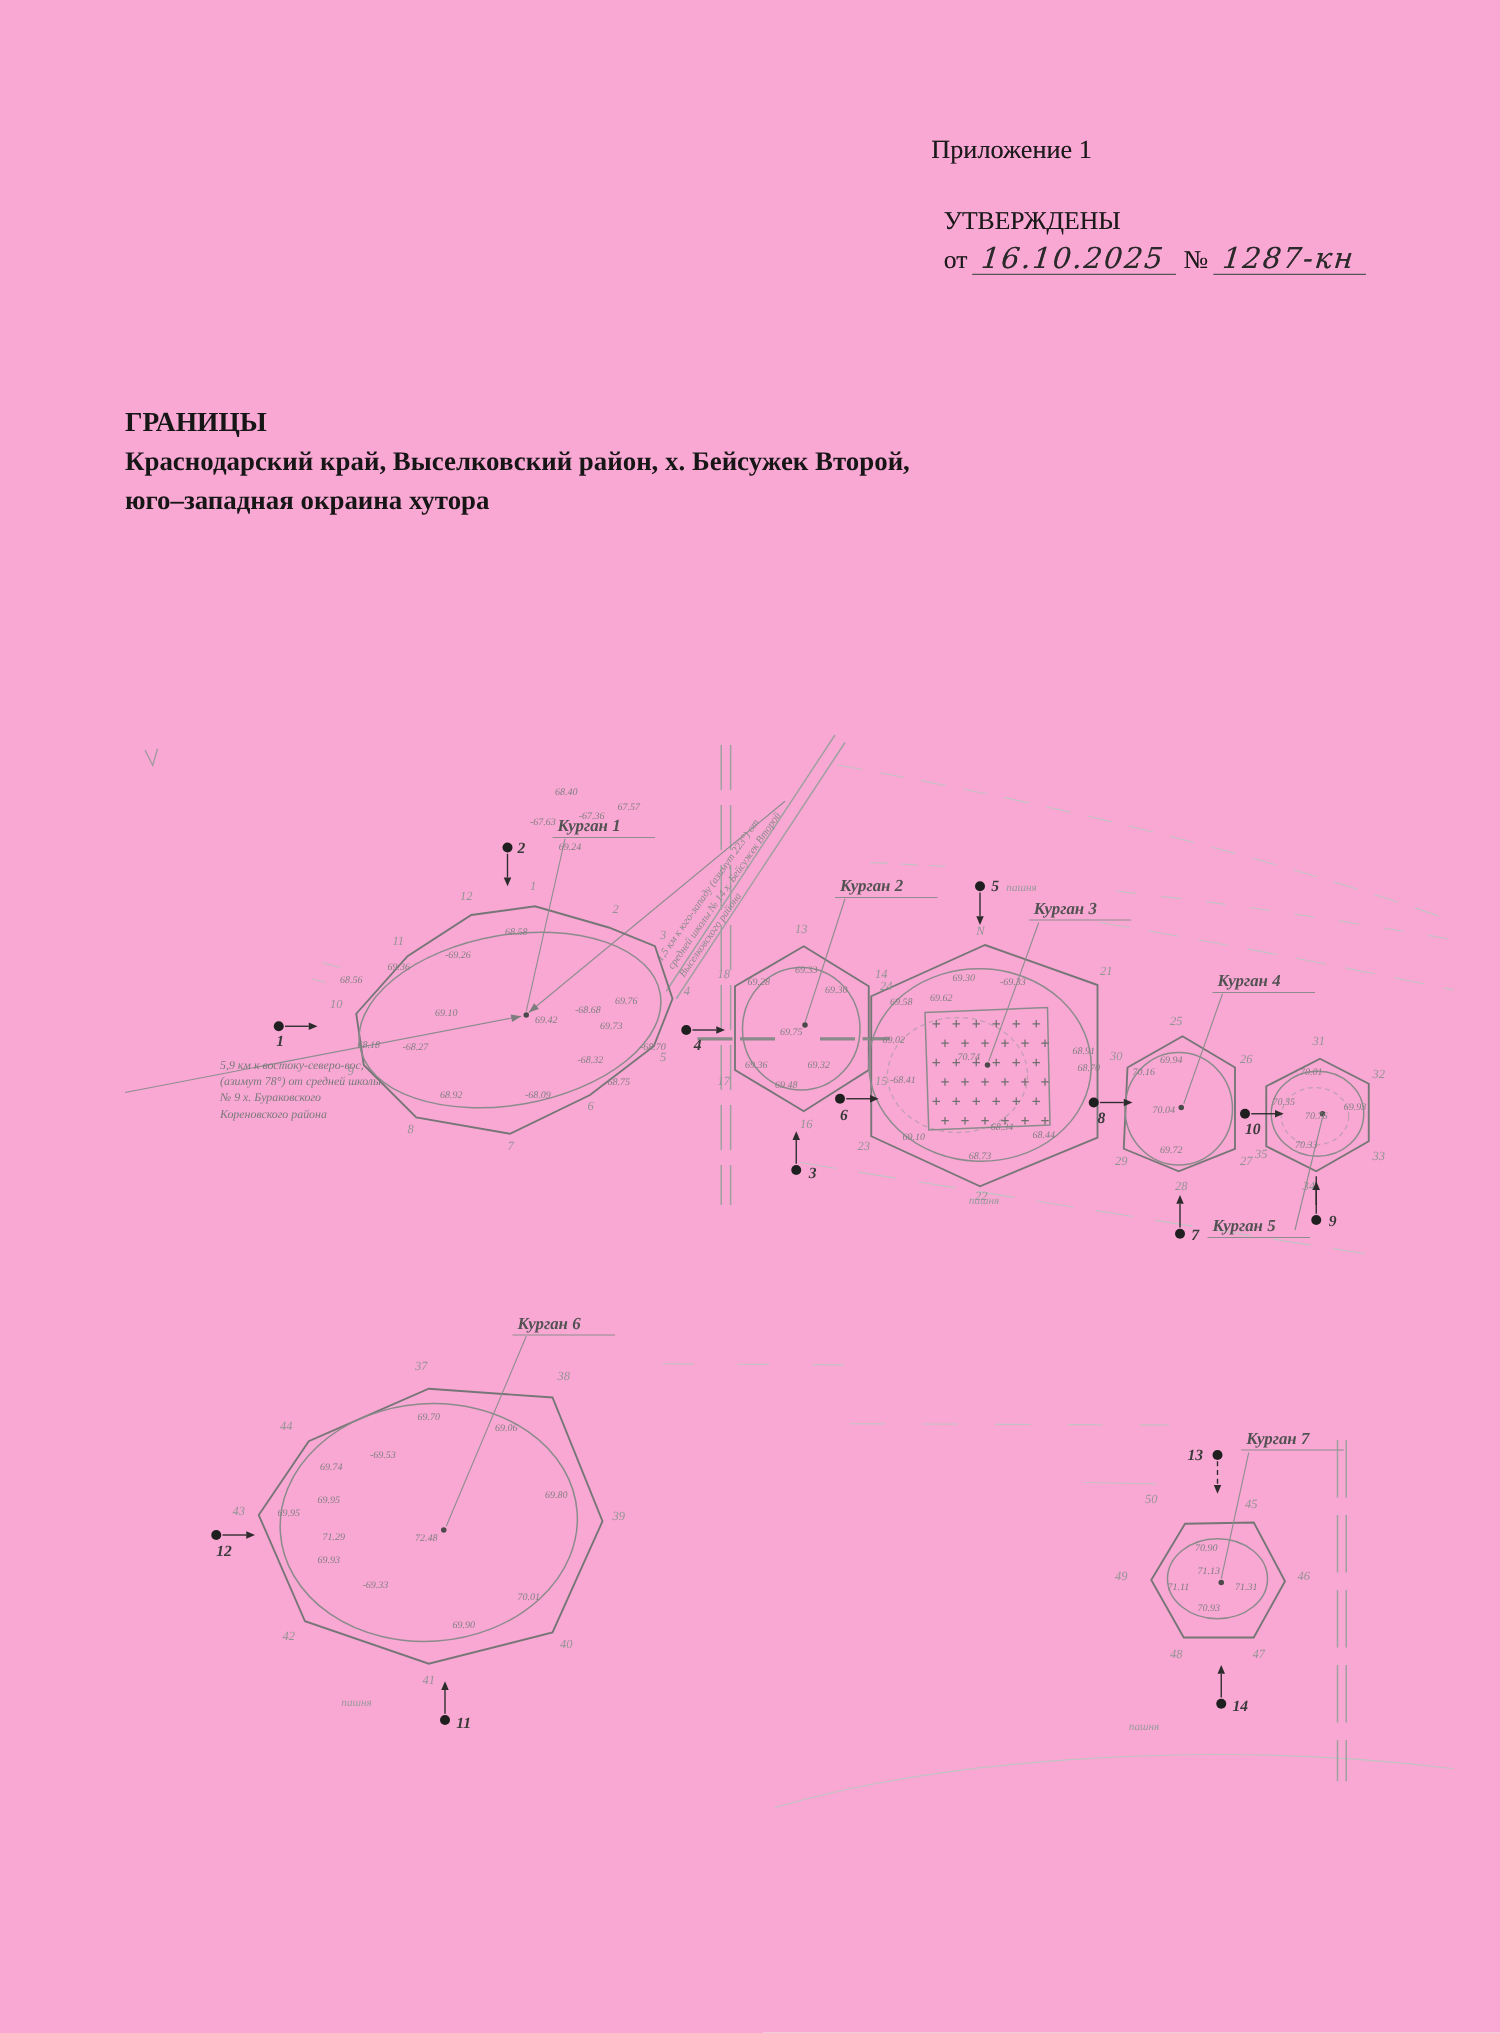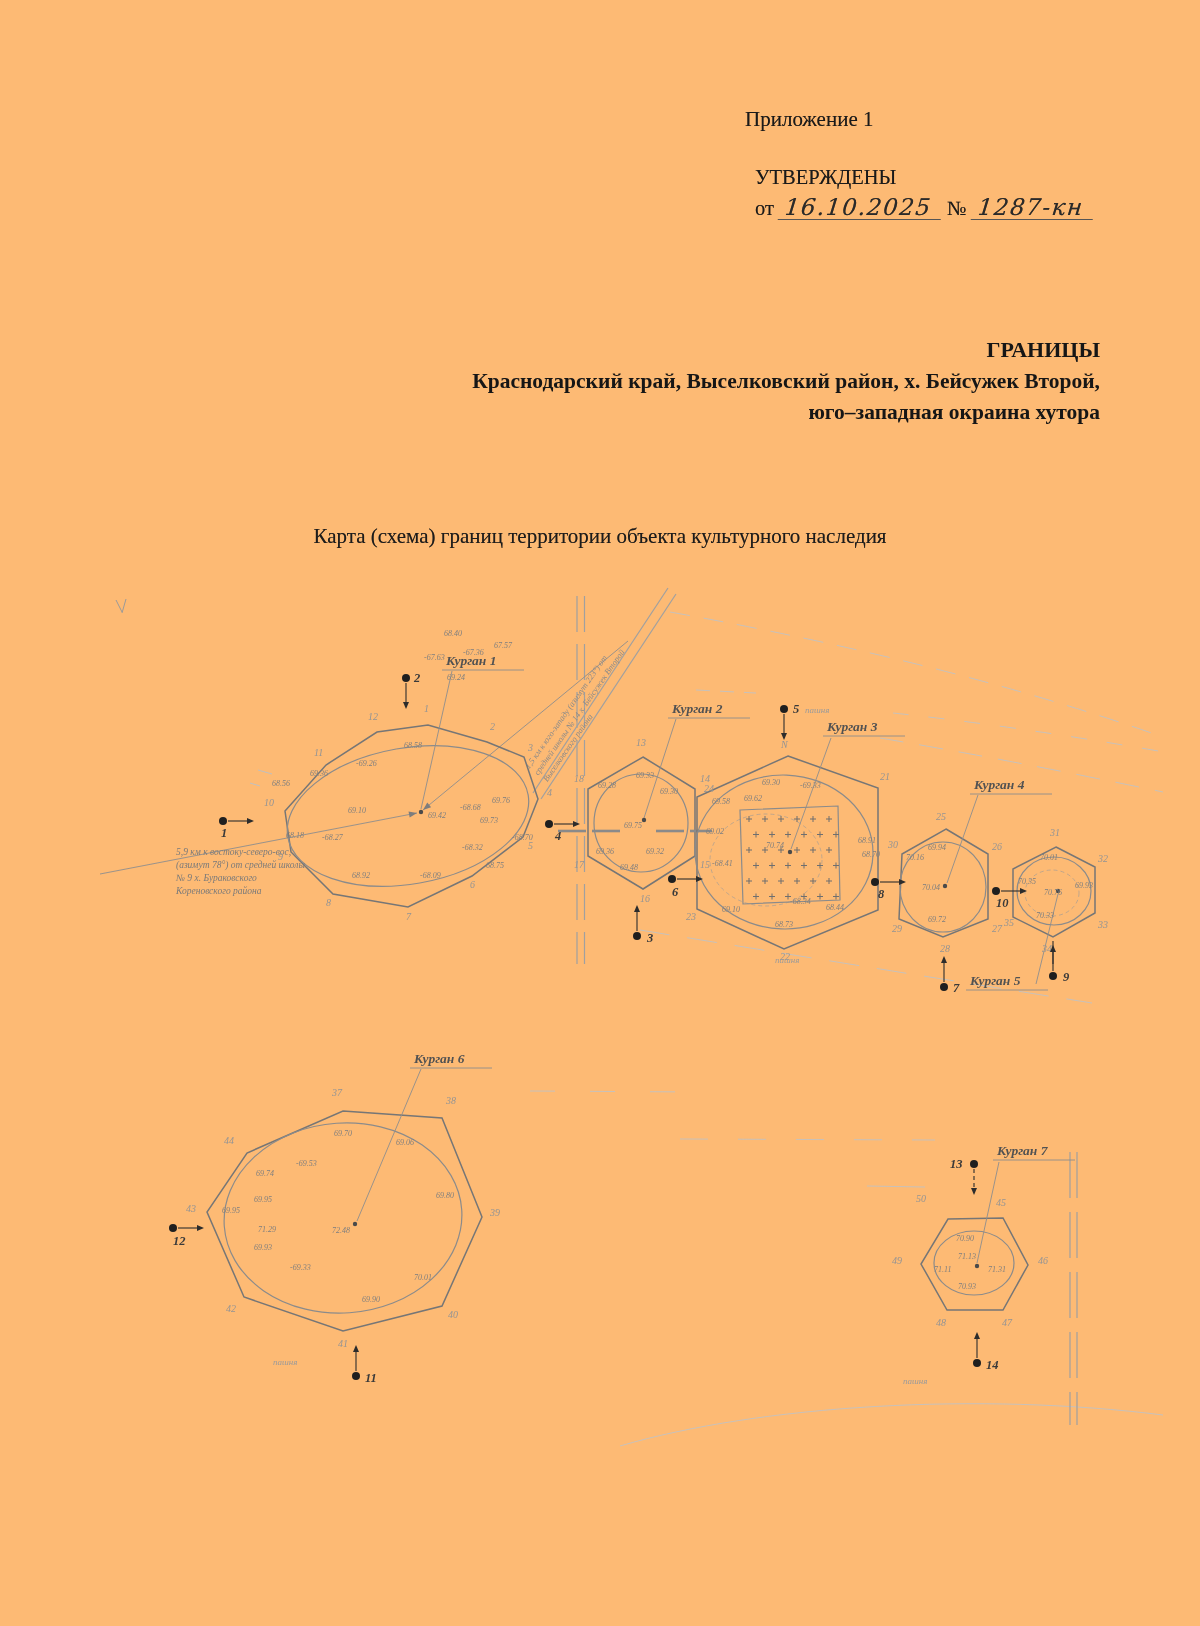--- a/index.html
+++ b/index.html
@@ -1,26 +1,26 @@
 <!DOCTYPE html>
 <html><head>
 <meta charset="utf-8">
 <style>
   html,body{margin:0;padding:0;background:#e8e8e8;}
-  #page{position:relative;width:1200px;height:1626px;background:#fdba74;margin:0 auto;
+  #page{position:relative;width:1200px;height:1626px;background:#f9a8d4;margin:0 auto;
         font-family:"Liberation Serif",serif;color:#161616;overflow:hidden;}
   .abs{position:absolute;}
   .doc-text{font-size:20.5px;line-height:31px;color:#1a1a1a;text-shadow:0 0 .4px rgba(0,0,0,.45);}
   #annex{left:745px;top:104px;font-size:21px;}
   #approval{left:755px;top:162px;}
   #date-line{white-space:nowrap;}
   .handwrite{display:inline-block;font-family:"DejaVu Serif",serif;font-style:italic;
              font-size:23px;letter-spacing:1.5px;color:#2a2a2a;transform:skewX(-6deg);
              border-bottom:1.4px solid #555;padding:0 10px 0 6px;line-height:24px;}
-  #title-block{left:100px;top:334px;width:1000px;text-align:right;}
+  #title-block{left:100px;top:322px;width:1000px;text-align:left;}
   #title-block .t1{font-weight:bold;font-size:22px;line-height:32px;}
   #title-block .t{font-weight:bold;font-size:21.5px;line-height:30.5px;}
   #caption{left:100px;top:524px;width:1000px;text-align:center;font-size:21px;color:#1c1c1c;
            text-shadow:0 0 .4px rgba(0,0,0,.45);}
   svg text{text-shadow:none;}
   .boundary{fill:none;stroke:#767676;stroke-width:1.5;}
   .inner{fill:none;stroke:#8b8b8b;stroke-width:1.2;}
   .inner-dash{fill:none;stroke:#9a9a9a;stroke-width:1;stroke-dasharray:4 3;opacity:.6;}
   .road{fill:none;stroke:#a0a0a0;stroke-width:1.2;}
   .leader{fill:none;stroke:#8d8d8d;stroke-width:.9;}
@@ -54,21 +54,20 @@
       <span class="handwrite">1287-кн</span>
     </div>
   </div>
 
   <div id="title-block" class="abs">
     <div class="t1">ГРАНИЦЫ</div>
     <div class="t">Краснодарский край, Выселковский район, х. Бейсужек Второй,</div>
     <div class="t">юго–западная окраина хутора</div>
   </div>
 
-  <div id="caption" class="abs">Карта (схема) границ территории объекта культурного наследия</div>
 
   <svg id="scheme" class="abs" style="left:0;top:0" width="1200" height="1626" viewBox="0 0 1200 1626">
 
     <path d="M116,600 l6,12 m4,-13 l-4,14" stroke="#9a9a9a" stroke-width="1" fill="none"></path>
     <path d="M258,770 l14,4 m-22,9 l10,3" stroke="#c0c0c0" stroke-width="1" fill="none"></path>
 
     <g>
       <line class="road" x1="577" y1="596" x2="577" y2="964" stroke-dasharray="36 12"></line>
       <line class="road" x1="584.5" y1="596" x2="584.5" y2="964" stroke-dasharray="36 12"></line>
     </g>

